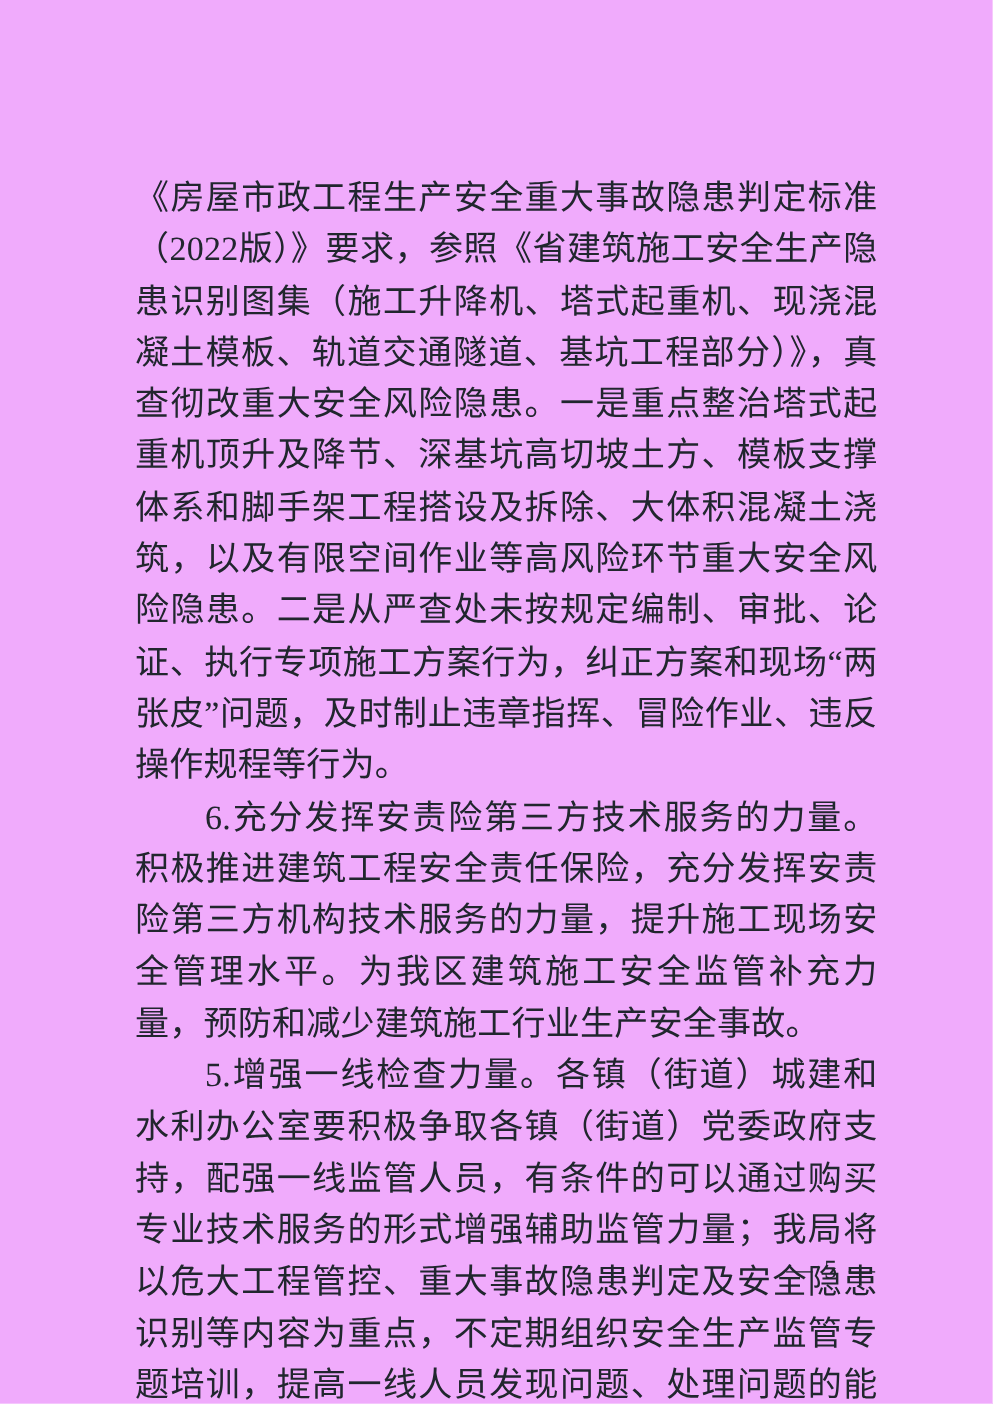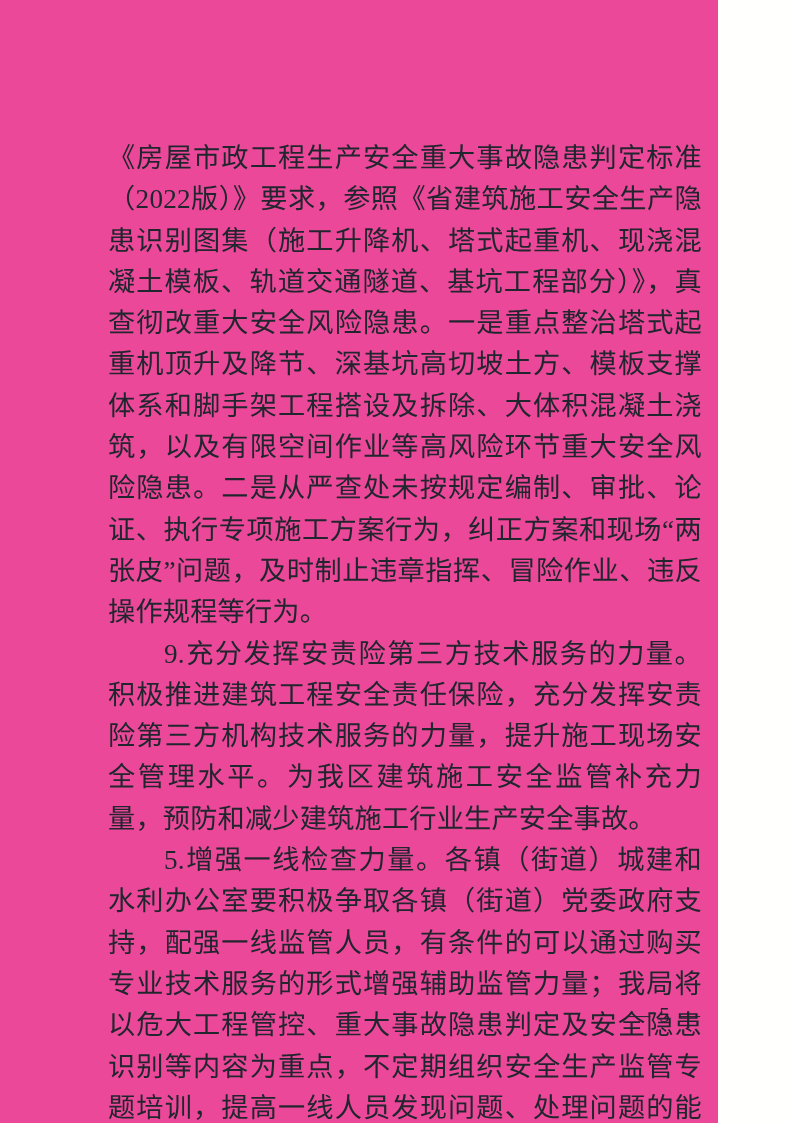--- a/index.html
+++ b/index.html
@@ -10,23 +10,23 @@
     width: 794px;
     height: 1123px;
     background: #fffffe;
     font-family: "Liberation Serif", "DejaVu Serif", serif;
     -webkit-font-smoothing: antialiased;
     overflow: hidden;
   }
 
   .page {
     position: relative;
-    width: 718px;
+    width: 794px;
     height: 1123px;
-    background: #ec4899;
+    background: #f0abfc;
     box-sizing: border-box;
   }
 
   
   .body-text {
     position: absolute;
     left: 108px;
     top: 138px;
     width: 594px;
   }
@@ -66,21 +66,21 @@
 </style>
 </head>
 <body>
 
 <div class="page">
 
   <div class="body-text">
 
     <p class="para">《房屋市政工程生产安全重大事故隐患判定标准（2022版）》要求，参照《省建筑施工安全生产隐患识别图集（施工升降机、塔式起重机、现浇混凝土模板、轨道交通隧道、基坑工程部分）》，真查彻改重大安全风险隐患。一是重点整治塔式起重机顶升及降节、深基坑高切坡土方、模板支撑体系和脚手架工程搭设及拆除、大体积混凝土浇筑，以及有限空间作业等高风险环节重大安全风险隐患。二是从严查处未按规定编制、审批、论证、执行专项施工方案行为，纠正方案和现场“两张皮”问题，及时制止违章指挥、冒险作业、违反操作规程等行为。</p>
 
-    <p class="para indent">9.充分发挥安责险第三方技术服务的力量。积极推进建筑工程安全责任保险，充分发挥安责险第三方机构技术服务的力量，提升施工现场安全管理水平。为我区建筑施工安全监管补充力量，预防和减少建筑施工行业生产安全事故。</p>
+    <p class="para indent">6.充分发挥安责险第三方技术服务的力量。积极推进建筑工程安全责任保险，充分发挥安责险第三方机构技术服务的力量，提升施工现场安全管理水平。为我区建筑施工安全监管补充力量，预防和减少建筑施工行业生产安全事故。</p>
 
     <p class="para indent">5.增强一线检查力量。各镇（街道）城建和水利办公室要积极争取各镇（街道）党委政府支持，配强一线监管人员，有条件的可以通过购买专业技术服务的形式增强辅助监管力量；我局将以危大工程管控、重大事故隐患判定及安全隐患识别等内容为重点，不定期组织安全生产监管专题培训，提高一线人员发现问题、处理问题的能力水平，各监督机构执法人员应踊跃参加。</p>
 
   </div>
 
   <div class="page-number">— 5 —</div>
 
 </div>
 
 </body></html>

